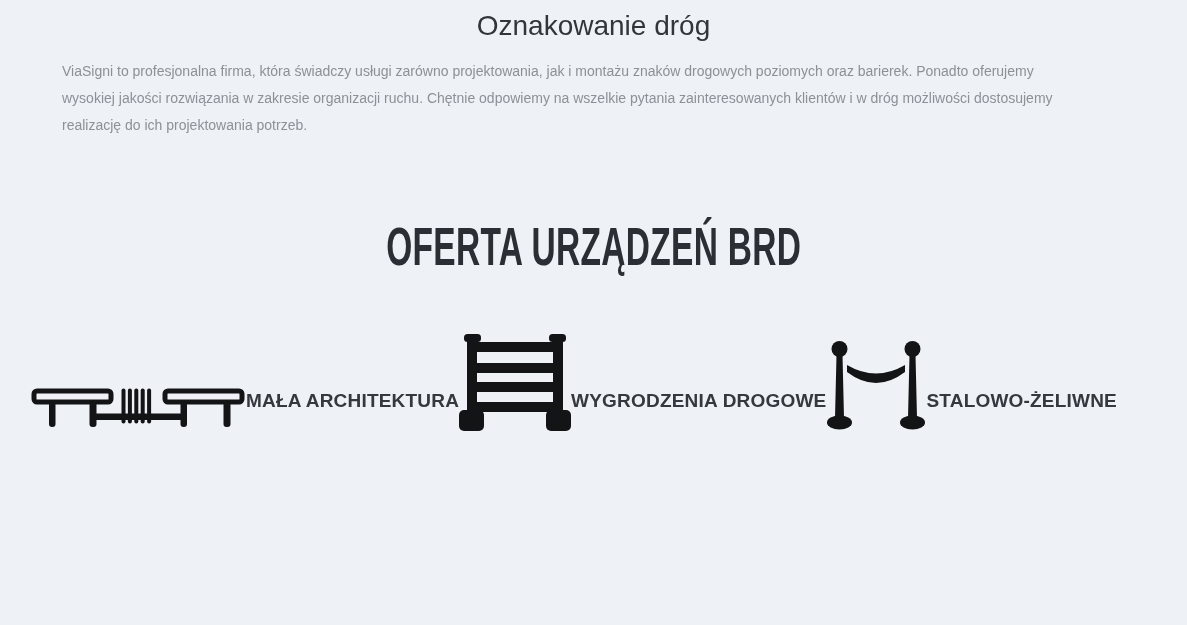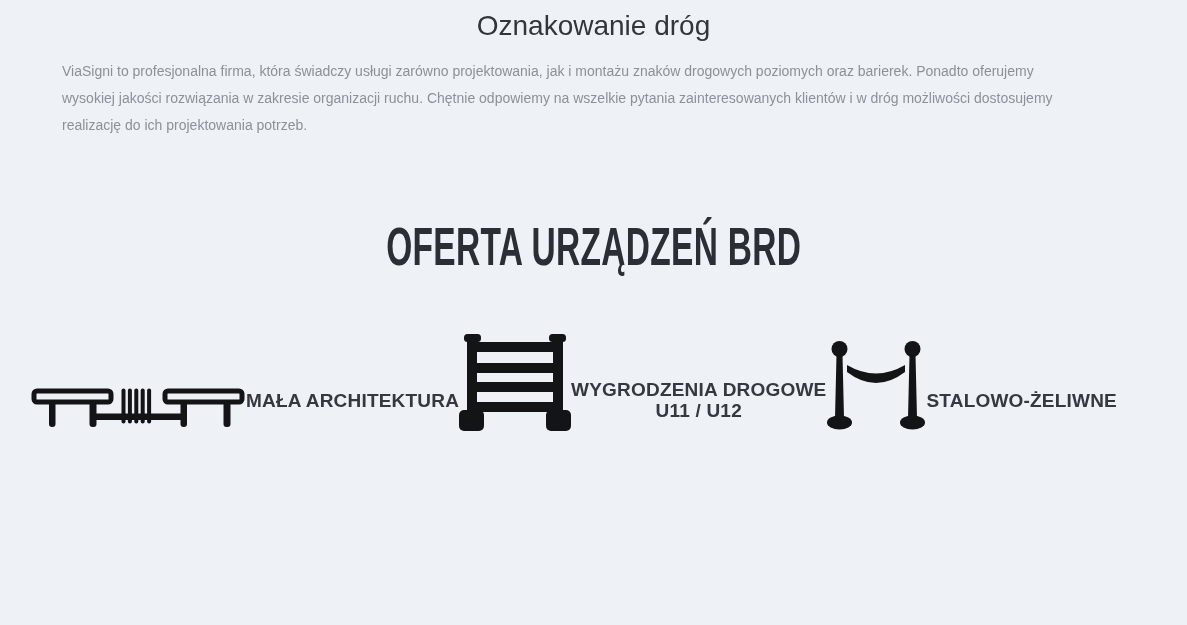--- a/index.html
+++ b/index.html
@@ -146,21 +146,20 @@
         <rect class="icon-shape" x="10" y="8" width="92" height="10" rx="2"></rect>
         <rect class="icon-shape" x="10" y="29" width="92" height="10" rx="2"></rect>
         <rect class="icon-shape" x="10" y="48" width="92" height="10" rx="2"></rect>
         <rect class="icon-shape" x="10" y="68" width="92" height="10" rx="2"></rect>
         <rect class="icon-shape" x="0" y="76" width="25" height="21" rx="5"></rect>
         <rect class="icon-shape" x="87" y="76" width="25" height="21" rx="5"></rect>
       </svg>
     </div>
     <div class="offer-label">
       <span>WYGRODZENIA DROGOWE</span>
-      <span>U11 / U12</span>
     </div>
   </div>
 
   <div class="offer">
     <div class="offer-icon-wrap">
       <svg width="100" height="95" viewBox="0 0 100 95" xmlns="http://www.w3.org/2000/svg">
         <circle class="icon-shape" cx="13.5" cy="12" r="8"></circle>
         <path class="icon-shape" d="M10.5 18 L16.5 18 L18 81 L9 81 Z"></path>
         <ellipse class="icon-shape" cx="13.5" cy="85.5" rx="12.5" ry="7"></ellipse>
         <circle class="icon-shape" cx="86.5" cy="12" r="8"></circle>

